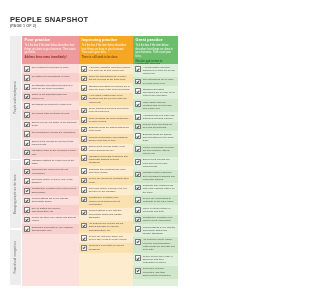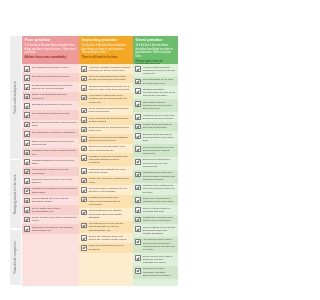--- a/index.html
+++ b/index.html
@@ -103,20 +103,24 @@
   .side-label{
     transform:rotate(-90deg);white-space:nowrap;
     font-size:2.6px;font-weight:bold;color:#8a8a8a;letter-spacing:.12px;
   }
 </style>
 </head>
 <body>
 
 <div class="page">
 
+  <div class="title-block">
+    <div class="title">PEOPLE SNAPSHOT</div>
+    <div class="subtitle">(PAGE 1 OF 2)</div>
+  </div>
 
   <div class="sidebar" id="sidebar">
       <div class="side-sec" style="flex: 9 1 0%;">
         <div class="side-label">People and employment</div>
       </div>
       <div class="side-sec" style="flex: 5 1 0%;">
         <div class="side-label">Managing people on the team</div>
       </div>
       <div class="side-sec" style="flex: 4 1 0%;">
         <div class="side-label">Reward and recognition</div>

